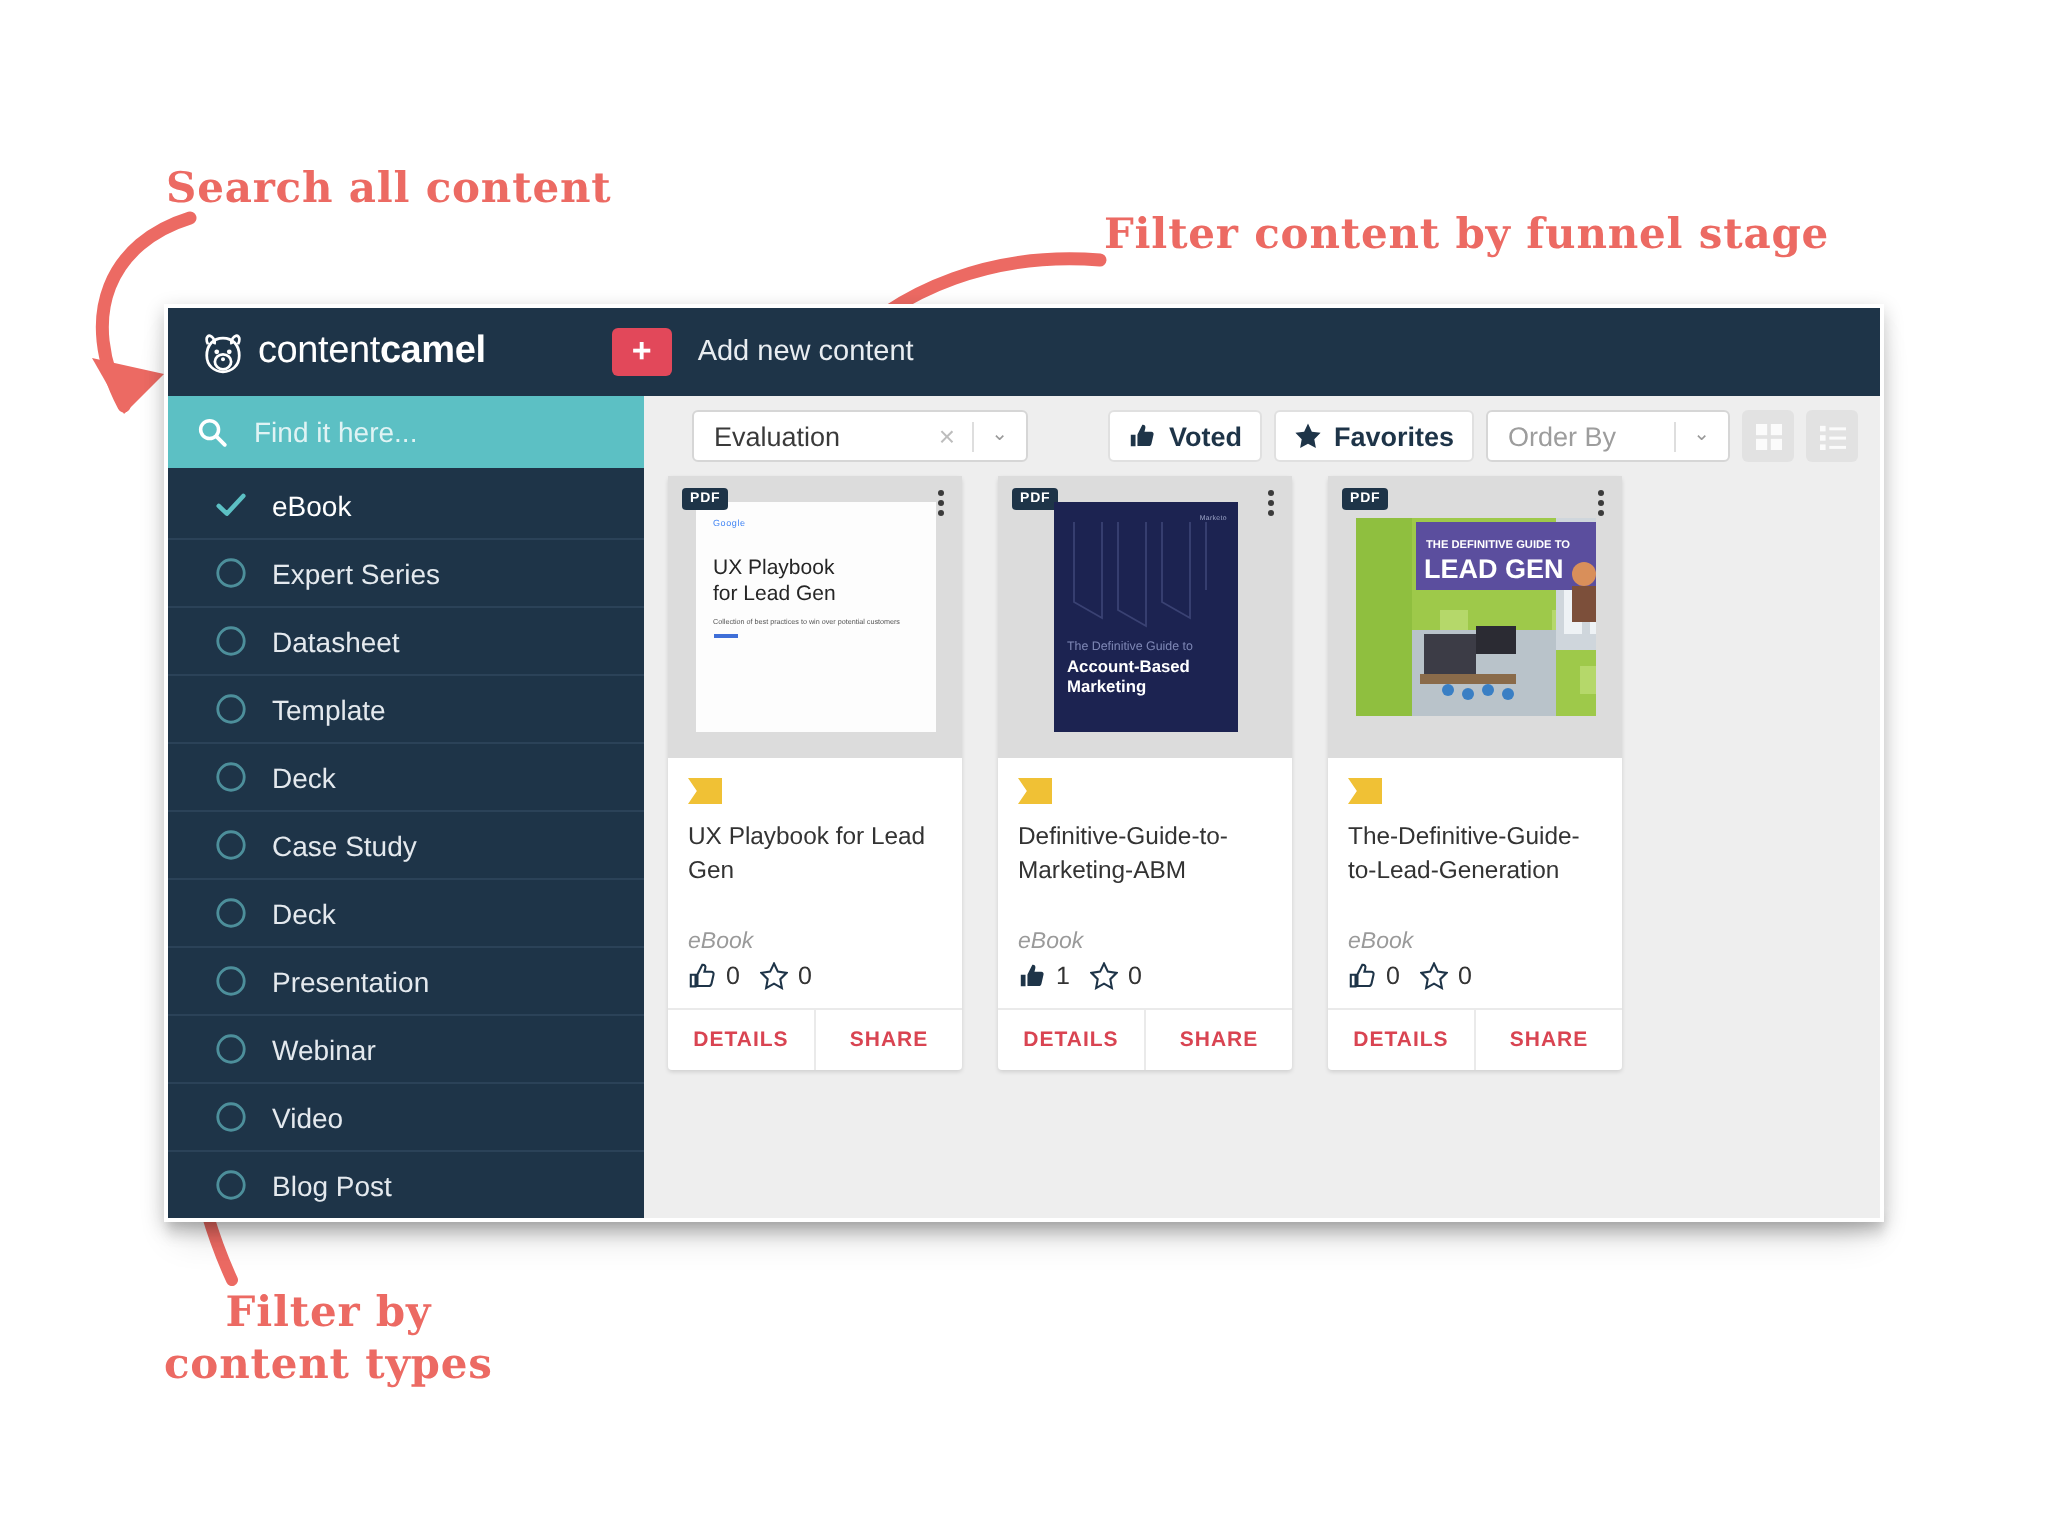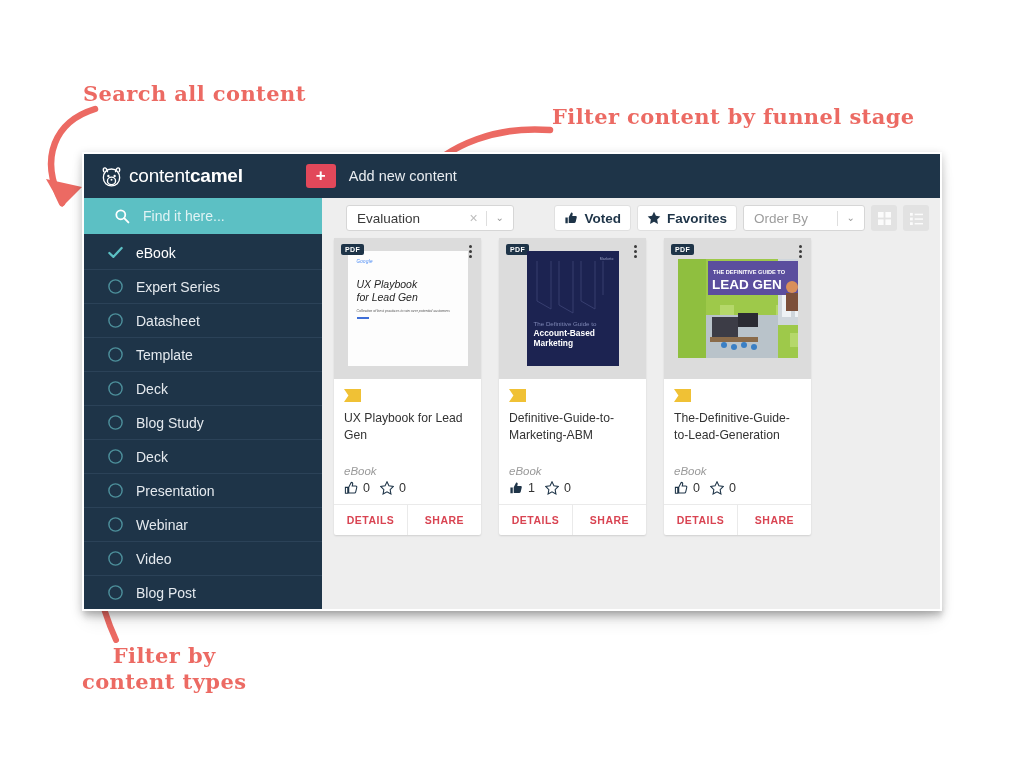--- a/index.html
+++ b/index.html
@@ -73,21 +73,21 @@
   }
   #add-label { color:#e9edf1; font-size:14.5px; }
 
   
   #appbody { display:flex; height:415px; }
 
   
   #sidebar { width:238px; background:#1e3448; flex:0 0 auto; }
   #searchbar {
     height:36px; background:#5cc0c4;
-    display:flex; align-items:center; padding-left:30px;
+    display:flex; align-items:center; padding-left:14px;
   }
   #search-icon { width:16px; height:16px; margin-right:13px; flex:0 0 auto; }
   #search-input {
     background:transparent; border:none; outline:none;
     color:#e2f5f6; font-size:14px;
     font-family:"Liberation Sans", sans-serif;
     width:170px;
   }
   #search-input::placeholder { color:#e0f3f4; opacity:1; }
 
@@ -155,21 +155,21 @@
     background:#1e3448; color:#fff;
     font-size:7px; font-weight:bold; letter-spacing:0.4px;
     border-radius:2px; padding:2px 4px;
     font-family:"Liberation Sans", sans-serif;
   }
   .kebab { position:absolute; right:9px; top:7px; display:flex; flex-direction:column; gap:2px; }
   .kebab i { width:3px; height:3px; background:#3b3b3b; border-radius:50%; display:block; }
   .thumb-inner { width:120px; height:115px; overflow:hidden; }
 
   
-  .tn1 { background:#fdfdfd; padding:8px 9px;font-style:italic; }
+  .tn1 { background:#fdfdfd; padding:8px 9px; }
   .tn1 .g-logo { font-size:4.5px; color:#4285f4; letter-spacing:0.3px; margin-bottom:14px; }
   .tn1 .t { font-size:10.5px; color:#262626; line-height:1.25; font-family:"Liberation Sans",sans-serif; }
   .tn1 .s { font-size:3.6px; color:#555; margin-top:5px; line-height:1.3; }
   .tn1 .bar { width:12px; height:2px; background:#3f6fd8; margin-top:3px; }
 
   
   .tn2 { background:#1c2351; position:relative; width:92px; height:115px; padding:0; }
   .tn2 .badge { position:absolute; right:5px; top:6px; font-size:3.4px; color:#9fa6c9; letter-spacing:0.2px; }
   .tn2 .shapes { position:absolute; left:0; top:10px; width:100%; height:58px; }
   .tn2 .txt { position:absolute; left:7px; bottom:17px; color:#fff; }
@@ -284,21 +284,21 @@
           <div class="type-item">
             <svg class="mark" viewBox="0 0 18 18">
               <circle cx="9" cy="9" r="7" fill="none" stroke="#4d8f9b" stroke-width="1.5"></circle>
             </svg>
             <span class="label">Deck</span>
           </div>
           <div class="type-item">
             <svg class="mark" viewBox="0 0 18 18">
               <circle cx="9" cy="9" r="7" fill="none" stroke="#4d8f9b" stroke-width="1.5"></circle>
             </svg>
-            <span class="label">Blog Study</span>
+            <span class="label">Case Study</span>
           </div>
           <div class="type-item">
             <svg class="mark" viewBox="0 0 18 18">
               <circle cx="9" cy="9" r="7" fill="none" stroke="#4d8f9b" stroke-width="1.5"></circle>
             </svg>
             <span class="label">Deck</span>
           </div>
           <div class="type-item">
             <svg class="mark" viewBox="0 0 18 18">
               <circle cx="9" cy="9" r="7" fill="none" stroke="#4d8f9b" stroke-width="1.5"></circle>

